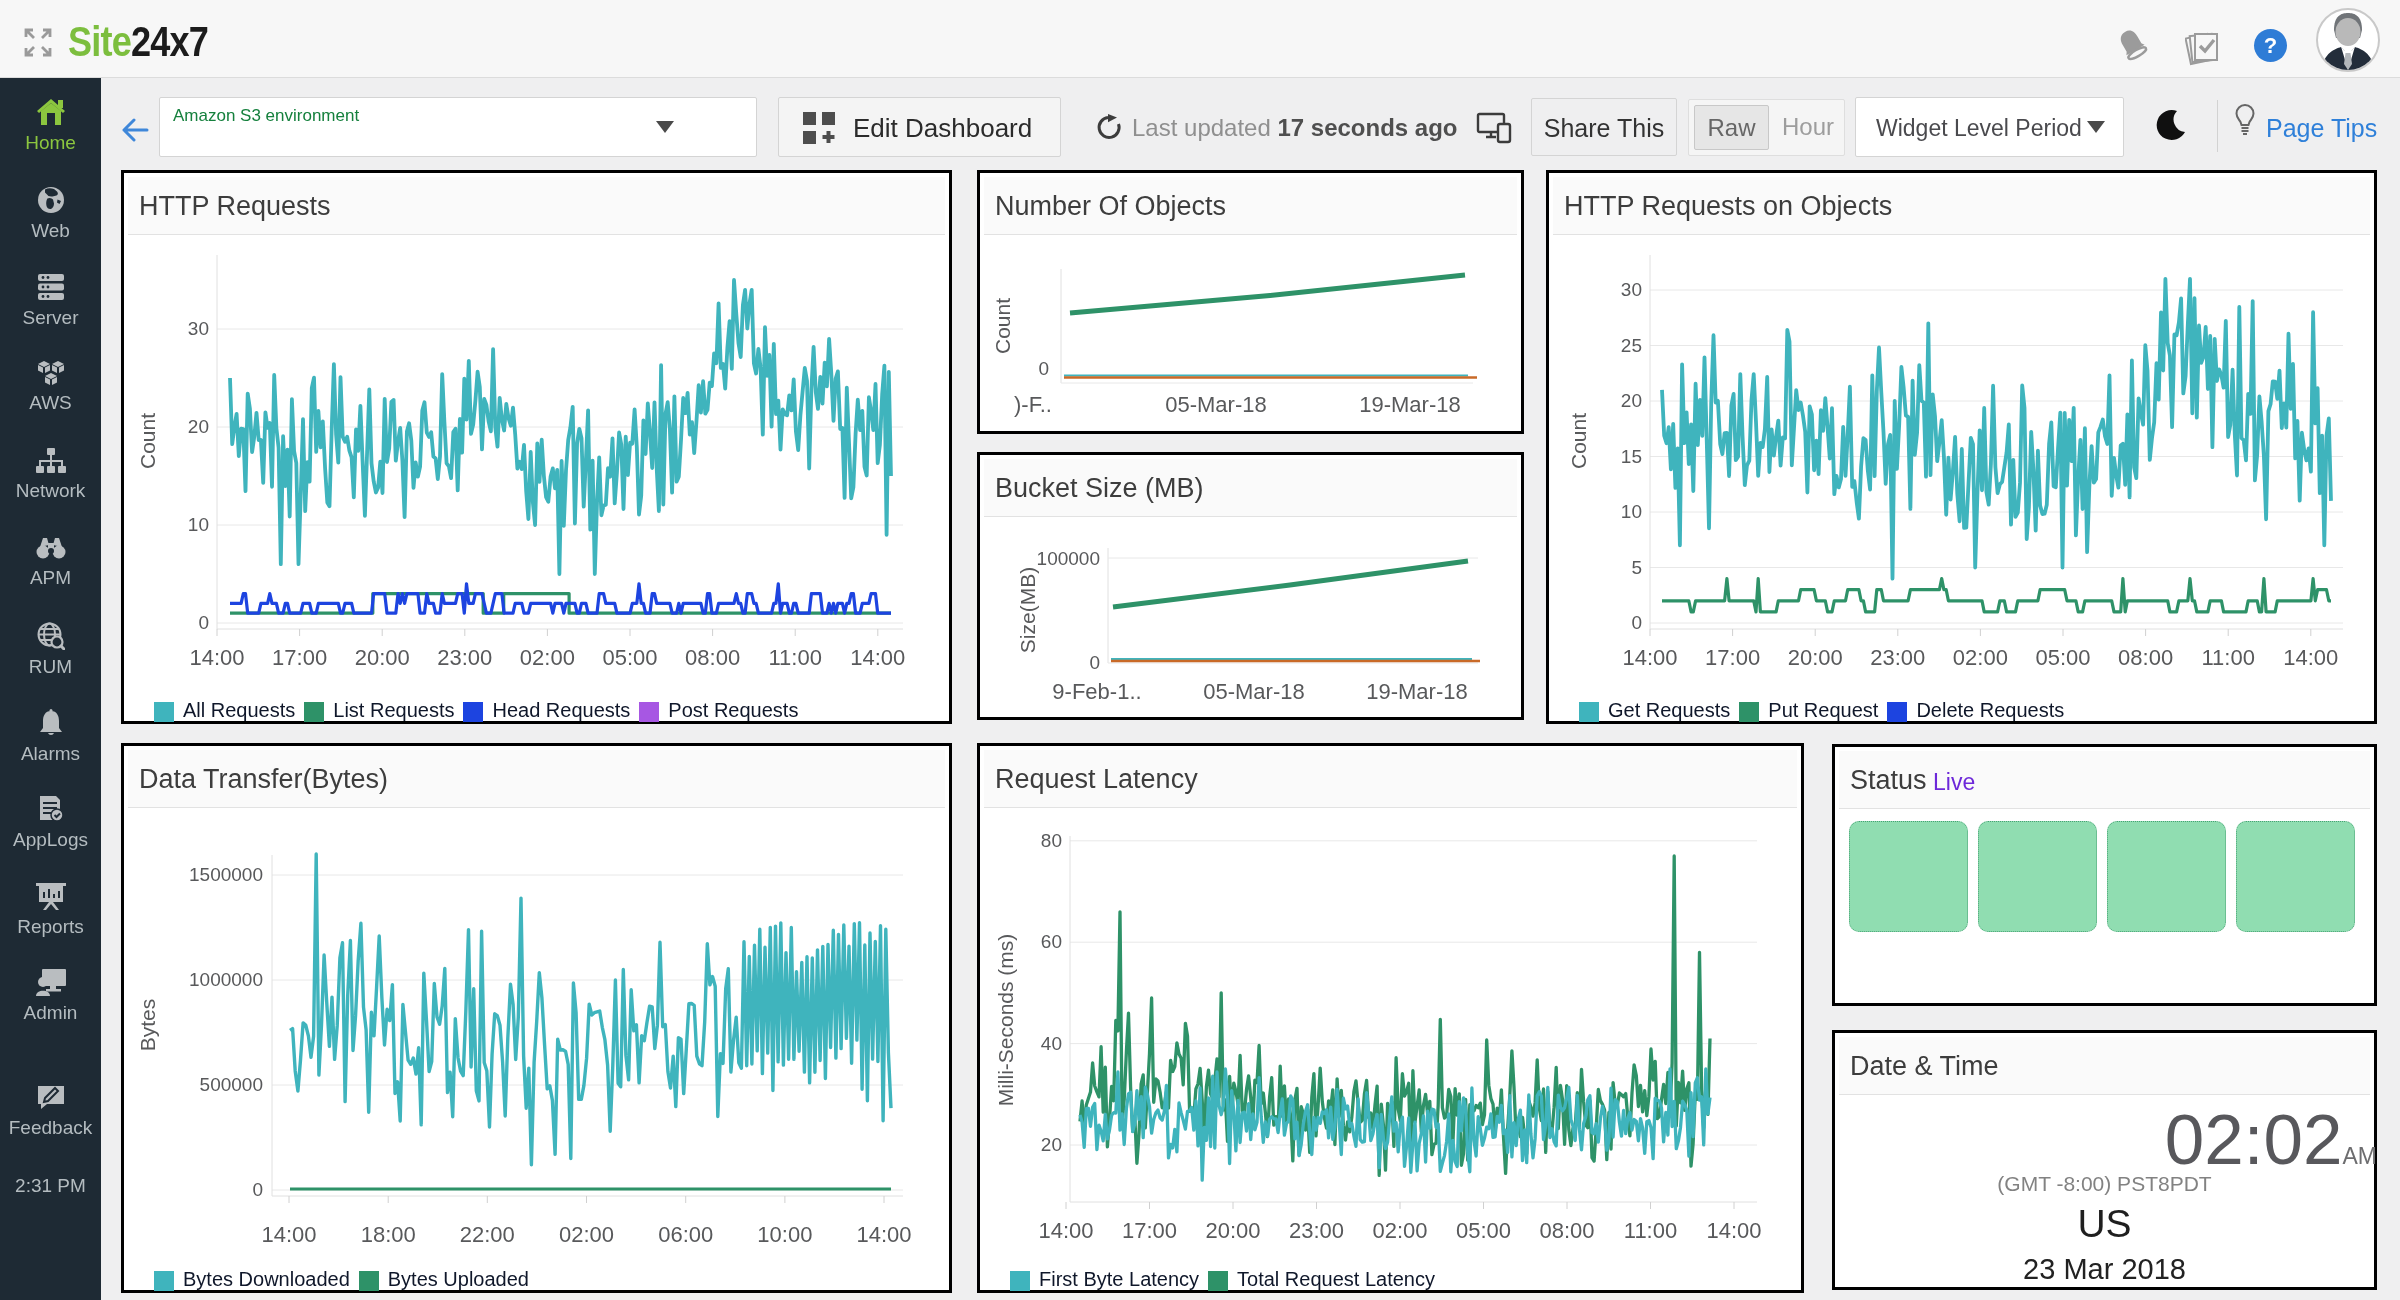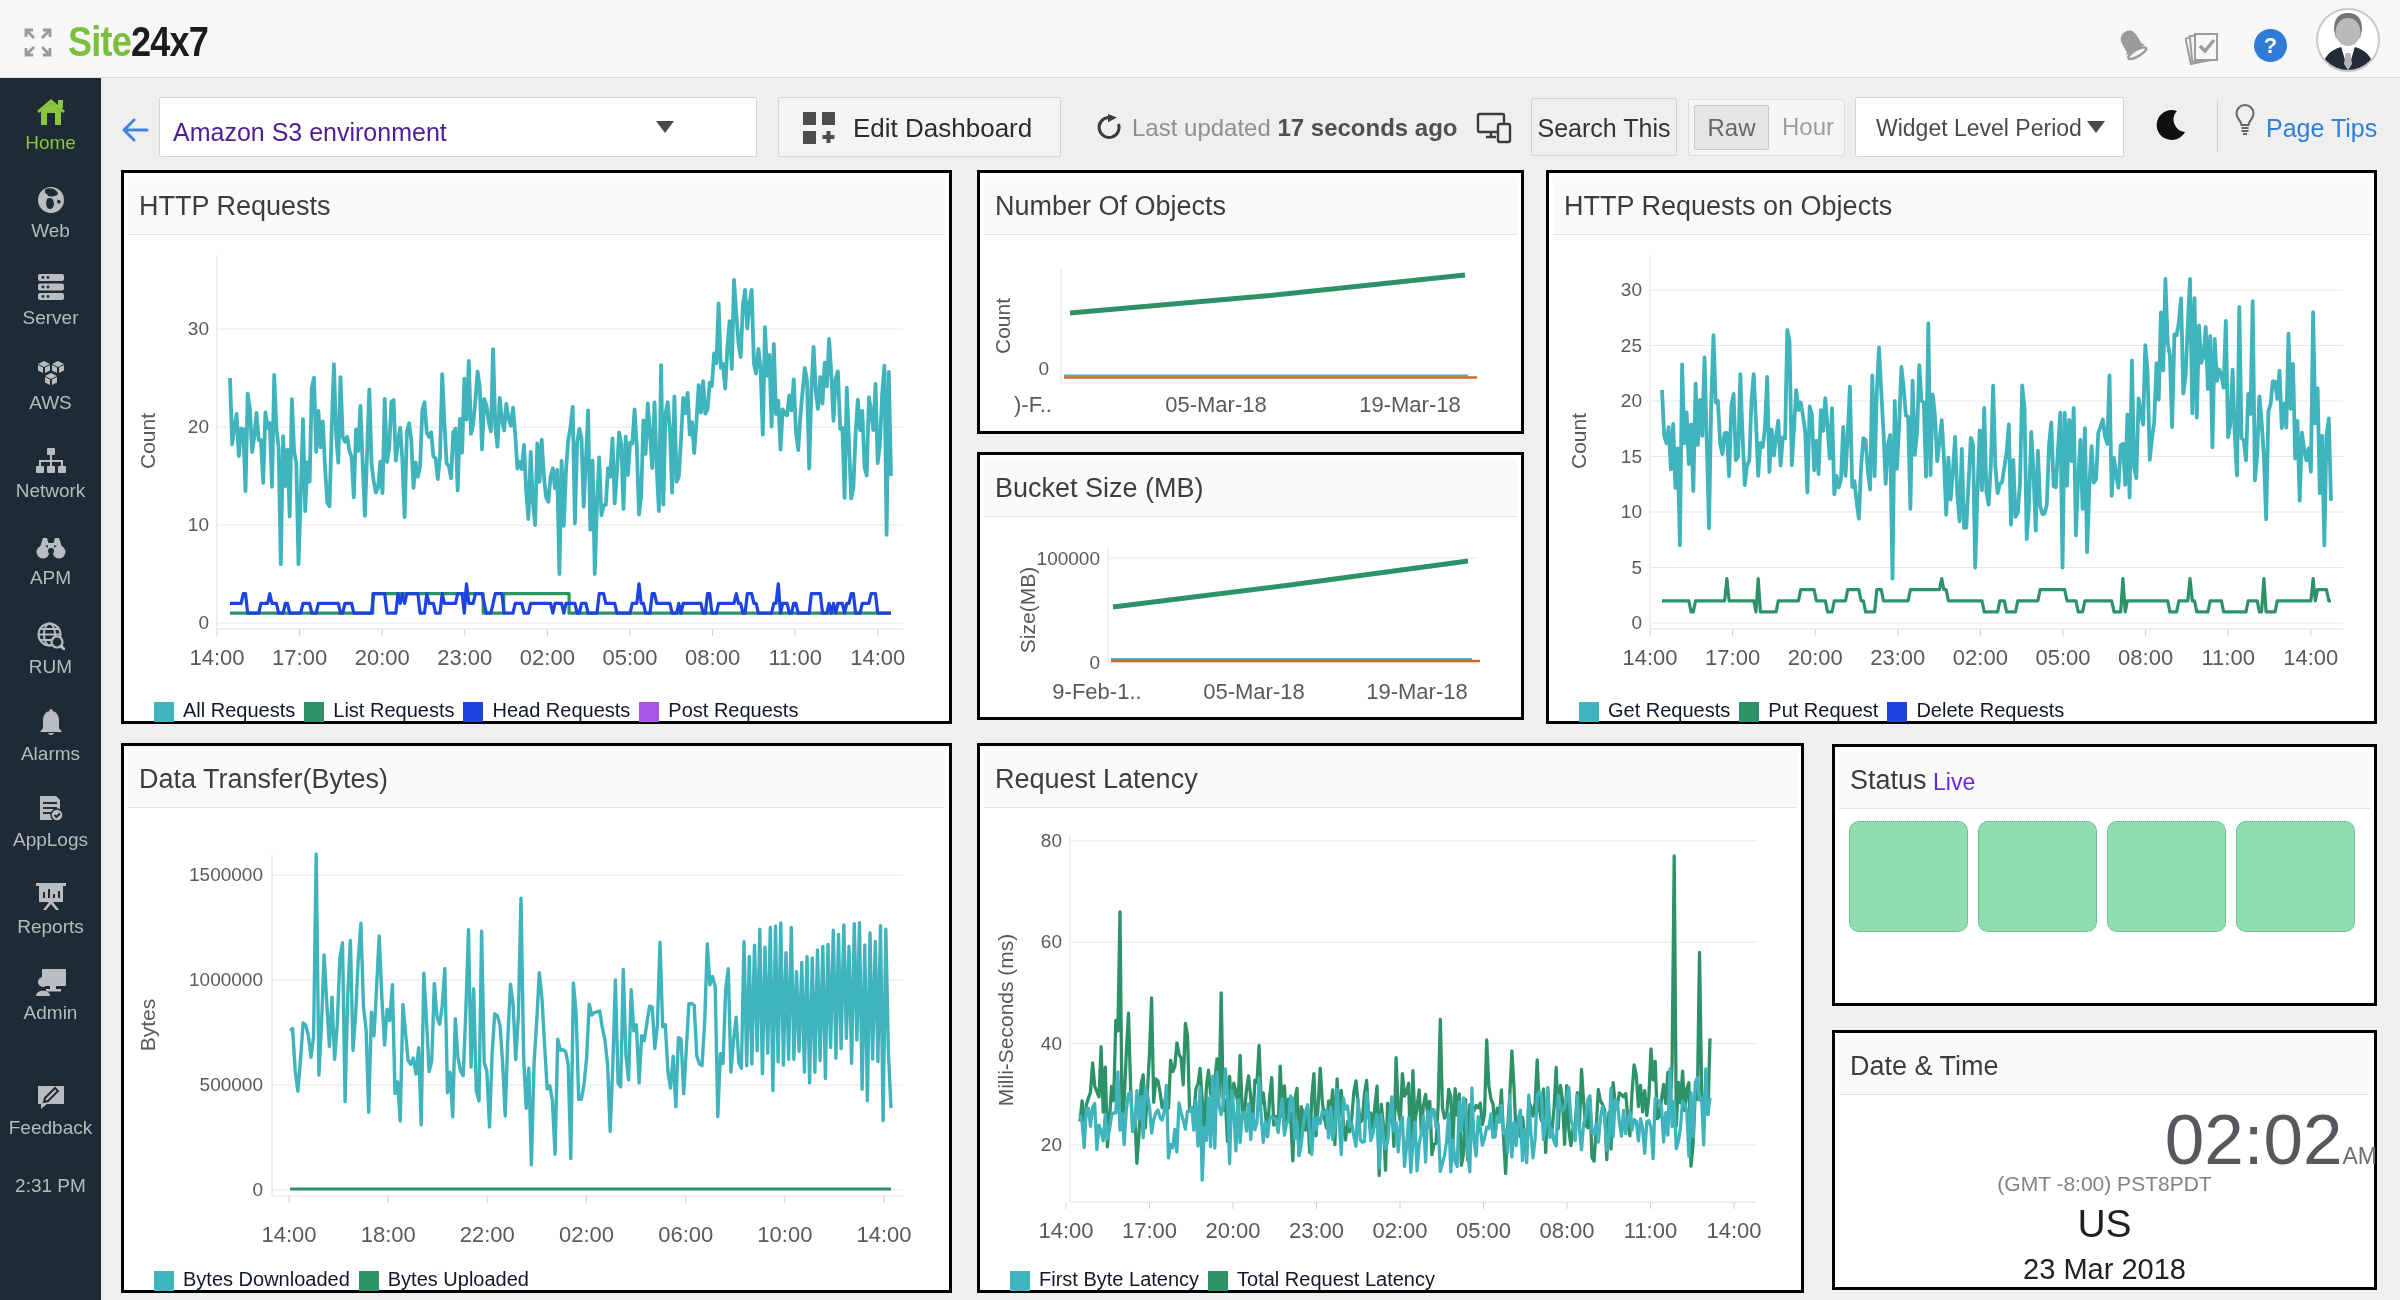--- a/index.html
+++ b/index.html
@@ -182,21 +182,21 @@
           <path d="M8 14 L18 4 L21 7 L11 17 L7 18 Z"></path>
         </g>
       </svg>Feedback</div>
     <div class="sbitem" style="top:1097px">2:31 PM</div>
   </div>
 <div id="toolbar"></div>
 <svg width="28" height="24" viewBox="0 0 28 24" style="position:absolute;left:121px;top:118px">
     <path d="M13 2 L3 12 L13 22 M3 12 H26" stroke="#3f87d9" stroke-width="3" fill="none" stroke-linecap="round" stroke-linejoin="round"></path>
   </svg>
 <div class="btn" style="left:159px;top:97px;width:598px;height:60px">
-    <div style="position:absolute;left:13px;top:20px;font-size:25px;color:#4c1d95">Amazon S3 environment</div>
+    <div style="position:absolute;left:13px;top:8px;font-size:17px;color:#15803d">Amazon S3 environment</div>
     <div style="position:absolute;right:82px;top:23px;width:0;height:0;border-left:9px solid transparent;border-right:9px solid transparent;border-top:12px solid #4a4a4a"></div>
   </div>
 <div class="btn" style="left:778px;top:97px;width:283px;height:60px;background:#f4f4f4">
     <svg width="32" height="32" viewBox="0 0 32 32" style="position:absolute;left:24px;top:14px">
       <g fill="#4d4d4d">
         <rect x="0" y="0" width="13" height="13"></rect>
         <rect x="19" y="0" width="13" height="13"></rect>
         <rect x="0" y="19" width="13" height="13"></rect>
         <path d="M23.5 19 h4 v4 h4 v4 h-4 v4 h-4 v-4 h-4 v-4 h4 Z"></path>
       </g>
@@ -209,21 +209,21 @@
   </svg>
 <div style="position:absolute;left:1132px;top:114px;font-size:24px;color:#8f8f8f">Last updated <span style="color:#4f4f4f;font-weight:bold">17 seconds ago</span></div>
 <svg width="36" height="32" viewBox="0 0 36 32" style="position:absolute;left:1476px;top:112px">
     <g stroke="#3c3c3c" stroke-width="2.4" fill="none">
       <rect x="2" y="2" width="26" height="18" rx="1.5"></rect>
       <rect x="22" y="12" width="12" height="18" rx="2" fill="#efeff0"></rect>
       <path d="M10 25 H20 M15 20 V25"></path>
     </g>
   </svg>
 <div class="btn" style="left:1531px;top:98px;width:146px;height:58px;background:#efeff0">
-    <div style="position:absolute;left:0;width:100%;text-align:center;top:15px;font-size:25px;color:#333">Search This</div>
+    <div style="position:absolute;left:0;width:100%;text-align:center;top:15px;font-size:25px;color:#333">Share This</div>
   </div>
 <div class="btn" style="left:1688px;top:99px;width:157px;height:57px;background:#f5f5f5;border-color:#dedede">
     <div style="position:absolute;left:5px;top:5px;width:75px;height:45px;background:#e6e6e6;border:1px solid #c8c8c8;border-radius:2px;text-align:center;font-size:24px;color:#666;line-height:44px">Raw</div>
     <div style="position:absolute;left:84px;top:5px;width:70px;height:45px;text-align:center;font-size:24px;color:#9d9d9d;line-height:44px">Hour</div>
   </div>
 <div class="btn" style="left:1855px;top:97px;width:269px;height:60px">
     <div style="position:absolute;left:20px;top:17px;font-size:23px;color:#4a4a4e">Widget Level Period</div>
     <div style="position:absolute;right:18px;top:23px;width:0;height:0;border-left:9px solid transparent;border-right:9px solid transparent;border-top:12px solid #4a4a4a"></div>
   </div>
 <svg width="30" height="32" viewBox="0 0 30 32" style="position:absolute;left:2156px;top:109px">

